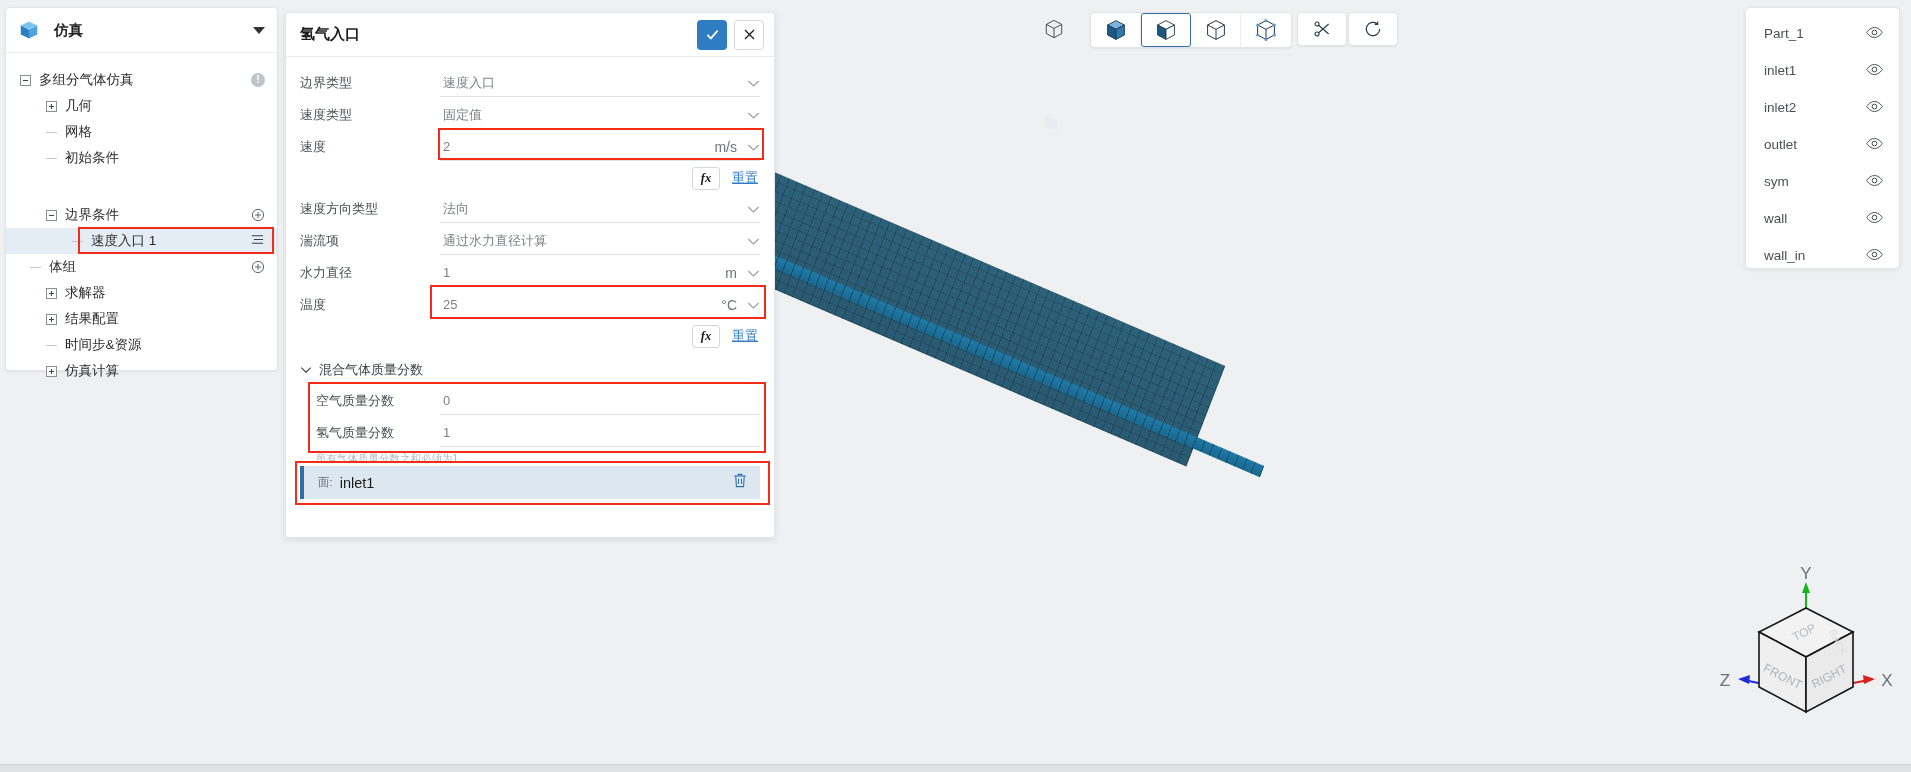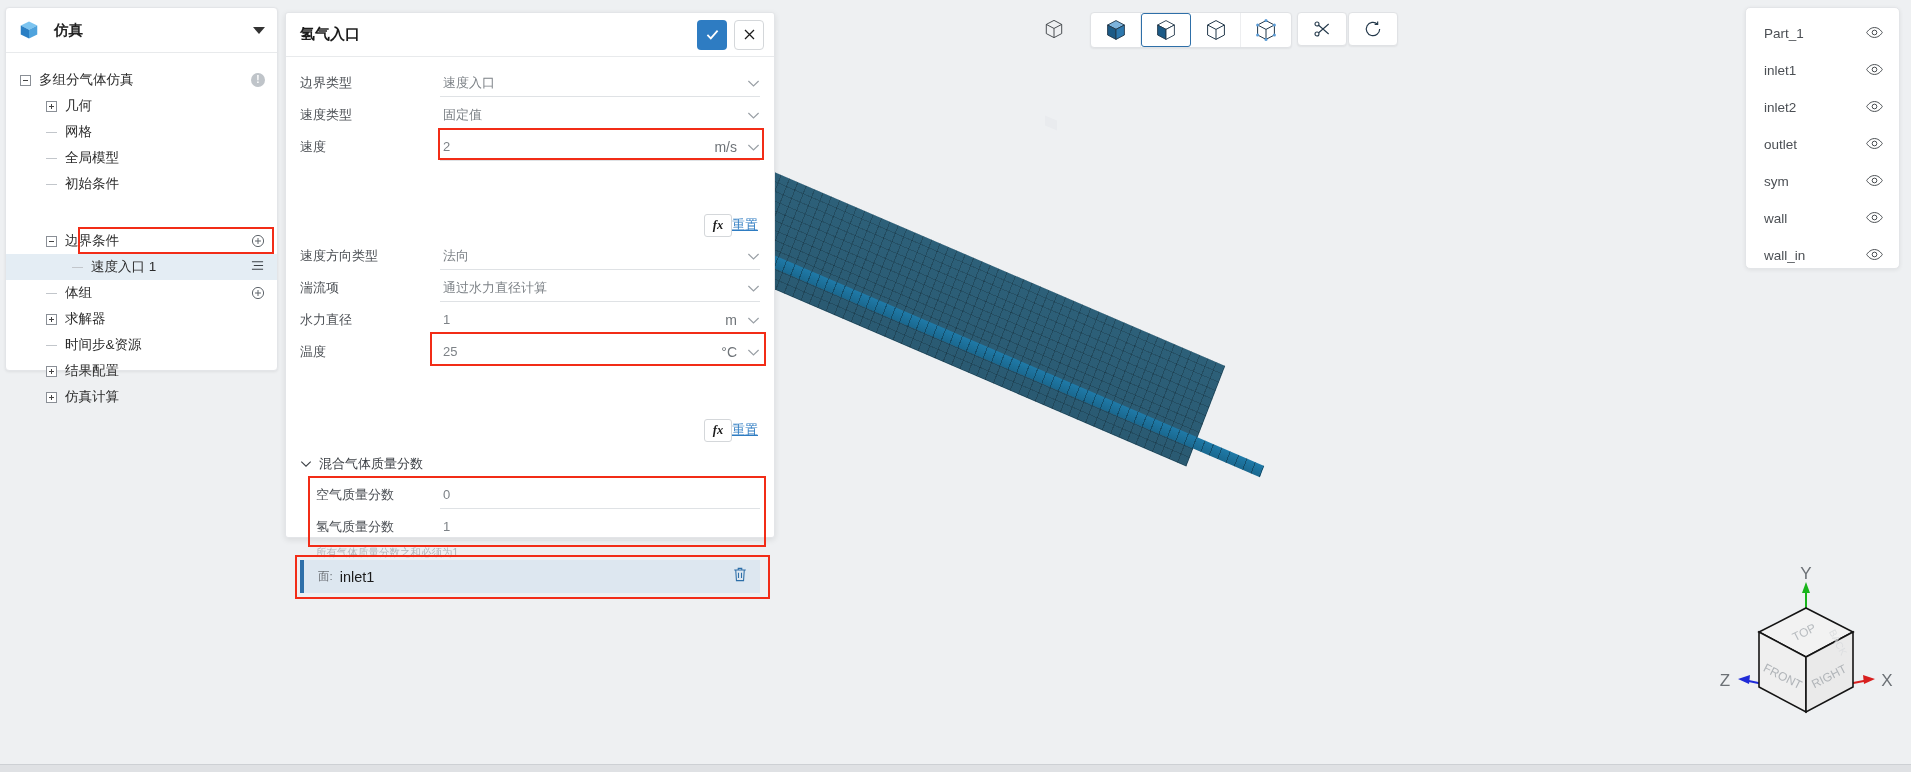--- a/index.html
+++ b/index.html
@@ -130,21 +130,21 @@
     padding-right: 4px; white-space: nowrap;
   }
   .chev { flex: none; margin-left: 6px; color: #9aa0a6; }
   .unit-cell {
     width: 62px; flex: none; display: flex; align-items: center;
     justify-content: flex-end; border-bottom: 1px solid #dfe2e5;
     height: 28px; margin-left: 6px;
   }
   .fxrow {
     display: flex; align-items: center; justify-content: flex-end;
-    gap: 0; height: 30px; padding-right: 2px; margin-top: 47px;
+    gap: 12px; height: 30px; padding-right: 2px;
   }
   .fx-btn {
     width: 28px; height: 23px; border: 1px solid #d4d7da; border-radius: 3px;
     display: flex; align-items: center; justify-content: center;
     font-style: italic; font-weight: bold; font-size: 12.5px;
     font-family: "Liberation Serif", serif; color: #1b1b1b;
     background: #fff; cursor: pointer;
   }
   .reset-link {
     font-size: 13px; color: #2e7cc2; text-decoration: underline; cursor: pointer;
@@ -409,24 +409,20 @@
       <div class="tnode" style="padding-left:40px;">
         <span class="tbox plus"></span>
         <span class="tlabel">几何</span>
       </div>
 
       <div class="tnode" style="padding-left:40px;">
         <span class="tdash"></span>
         <span class="tlabel">网格</span>
       </div>
 
-      <div class="tnode" style="padding-left:40px;">
-        <span class="tdash"></span>
-        <span class="tlabel">全局模型</span>
-      </div>
 
       <div class="tnode" style="padding-left:40px;">
         <span class="tdash"></span>
         <span class="tlabel">初始条件</span>
       </div>
 
       <div class="tnode" style="padding-left:40px;margin-top:31px;">
         <span class="tbox"></span>
         <span class="tlabel">边界条件</span>
         <span class="tadd">
@@ -440,44 +436,44 @@
       <div class="tnode selected" style="padding-left:66px;">
         <span class="tdash"></span>
         <span class="tlabel">速度入口 1</span>
         <span class="tmenu">
           <svg width="15" height="13" viewBox="0 0 16 14" stroke="#3a4045" stroke-width="1.2">
               <path d="M2 3h12M4 7h10M2 11h12"></path>
             </svg>
         </span>
       </div>
 
-      <div class="tnode" style="padding-left:40px;font-family:Liberation Serif, serif;">
+      <div class="tnode" style="padding-left:24px;font-family:Liberation Serif, serif;">
         <span class="tdash"></span>
         <span class="tlabel">体组</span>
         <span class="tadd">
           <svg width="14" height="14" viewBox="0 0 16 16" fill="none" stroke="#5a6066" stroke-width="1.1">
               <circle cx="8" cy="8" r="6.4"></circle>
               <path d="M8 4.6v6.8M4.6 8h6.8"></path>
             </svg>
         </span>
       </div>
 
       <div class="tnode" style="padding-left:40px;">
         <span class="tbox plus"></span>
         <span class="tlabel">求解器</span>
       </div>
 
       <div class="tnode" style="padding-left:40px;">
+        <span class="tbox plus"></span>
+        <span class="tlabel">结果配置</span>
+      </div>
+
+      <div class="tnode" style="padding-left:40px;">
         <span class="tdash"></span>
         <span class="tlabel">时间步&amp;资源</span>
-      </div>
-
-      <div class="tnode" style="padding-left:40px;">
-        <span class="tbox plus"></span>
-        <span class="tlabel">结果配置</span>
       </div>
 
       <div class="tnode" style="padding-left:40px;">
         <span class="tbox plus"></span>
         <span class="tlabel">仿真计算</span>
       </div>
     </div>
     <div class="hl-tree"></div>
   </div>
 

